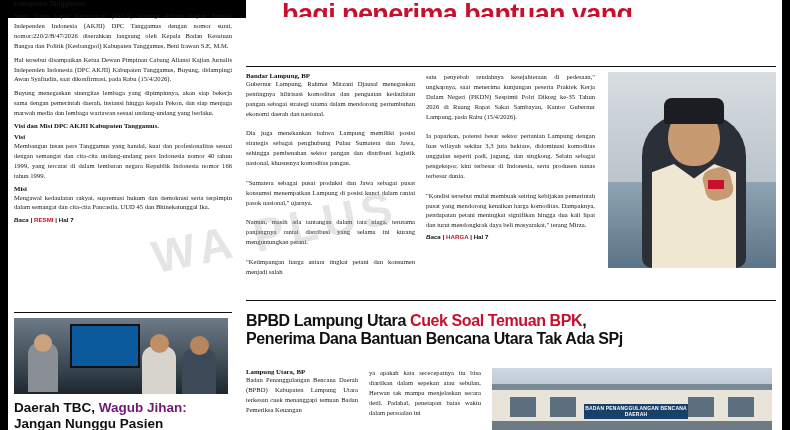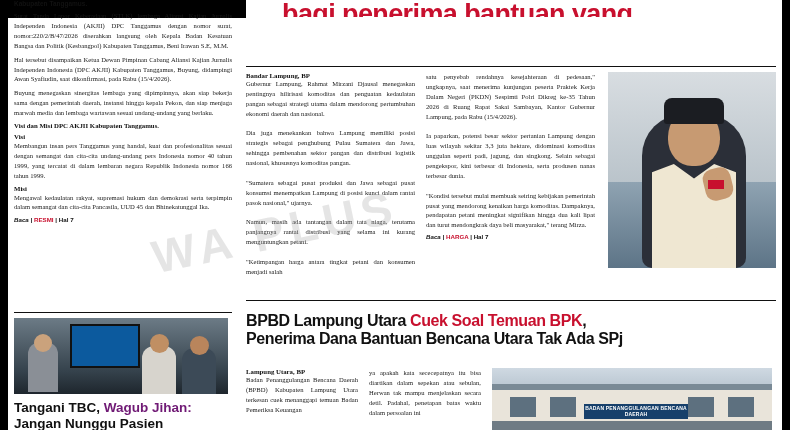--- a/index.html
+++ b/index.html
@@ -363,21 +363,21 @@
       <div class="tbc-bg"></div>
       <div class="tbc-screen"></div>
       <div class="tbc-p1"></div>
       <div class="tbc-p1h"></div>
       <div class="tbc-p2"></div>
       <div class="tbc-p2h"></div>
       <div class="tbc-p3"></div>
       <div class="tbc-p3h"></div>
     </div>
     <div class="tbc-title">
-      <span>Tangani TBC,</span>
+      <span>Daerah TBC,</span>
       <span class="accent">Wagub Jihan:</span><br>
       <span>Jangan Nunggu Pasien</span>
     </div>
   </div>
 
   <div class="rule-h" style="left:246px; top:300px; width:530px; height:1px;"></div>
 
   <div class="bottom-article">
     <h2 class="headline-bottom">
       <span>BPBD Lampung Utara </span><span class="accent">Cuek Soal Temuan BPK</span><span>,</span><br>

